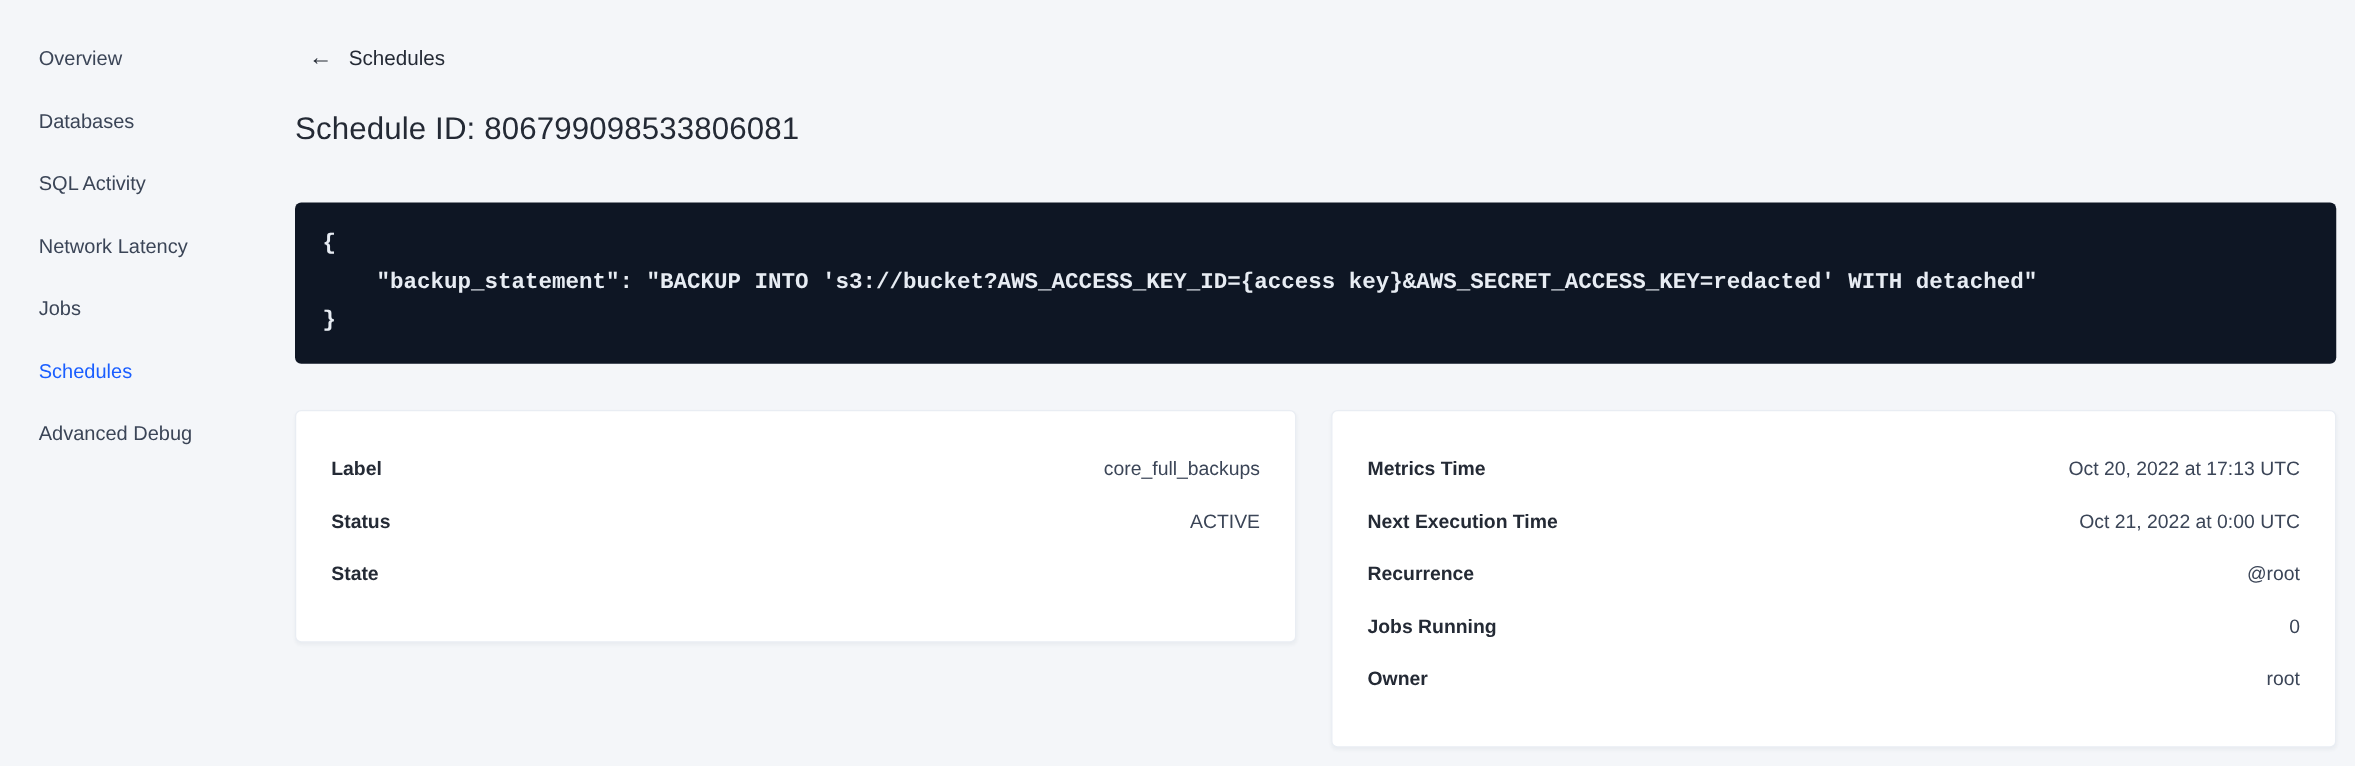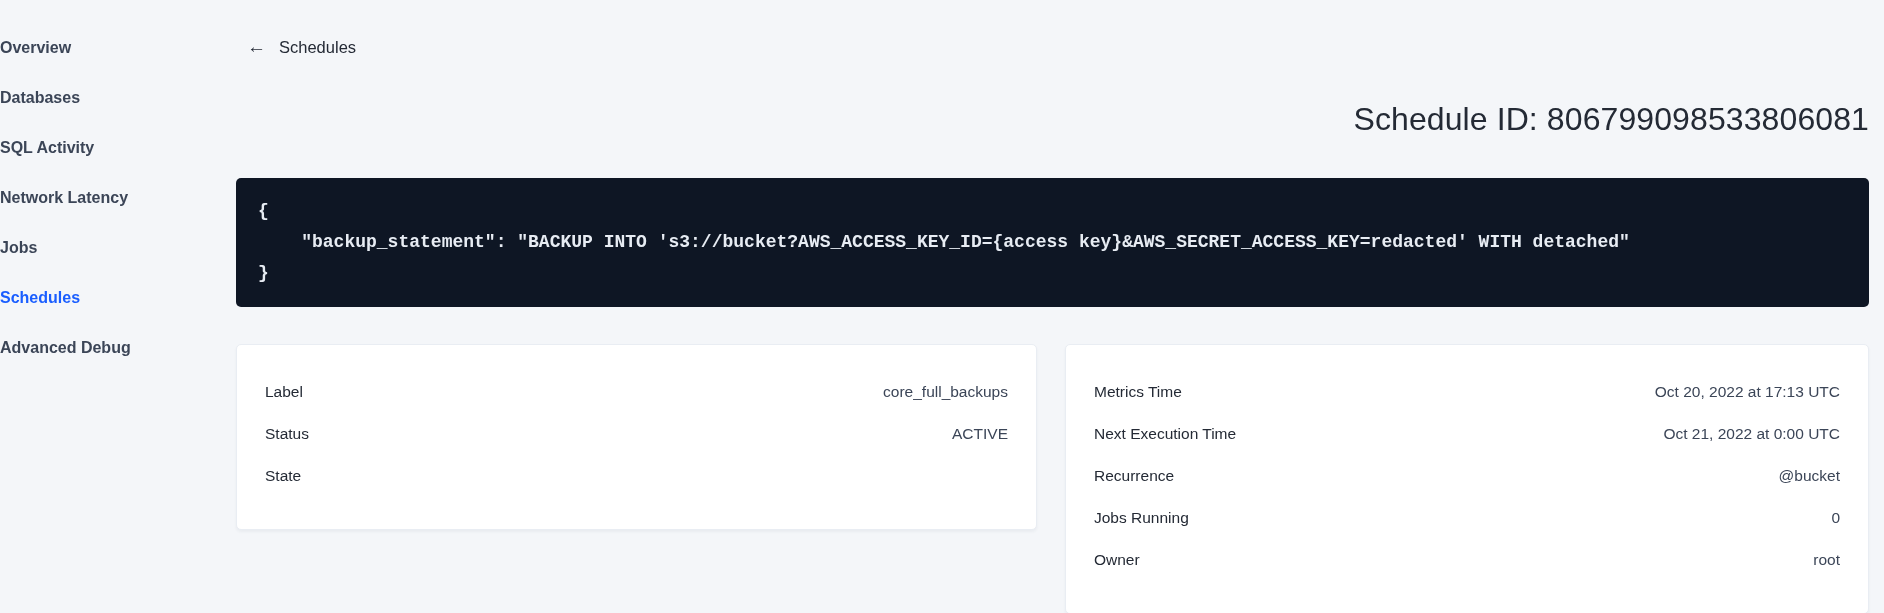--- a/index.html
+++ b/index.html
@@ -9,39 +9,39 @@
     overflow: hidden;
     background: #f4f6f9;
     color: #242a35;
     font-family: "Liberation Sans", sans-serif;
   }
 
   
   .sidebar { position: absolute; top: 23px; left: 0; width: 215px; }
   .sidebar-item {
     height: 50px; display: flex; align-items: center;
-    font-size: 16px; color: #3b4557; cursor: pointer; font-weight: bold;
+    padding-left: 31px; font-size: 16px; color: #3b4557; cursor: pointer;
   }
   .sidebar-item.active { color: #1a5eff; }
 
   
   .main { position: absolute; left: 236px; right: 15px; top: 0; }
 
   .breadcrumb {
     margin-top: 36px; padding-left: 11px;
     display: flex; align-items: center; gap: 13px;
     width: max-content; cursor: pointer;
     font-size: 16.5px; line-height: 22px; color: #242a35;
   }
   .breadcrumb .arrow { font-size: 19px; line-height: 22px; }
 
   .page-title {
-    margin-top: 46px;
-    font-size: 32px; font-weight: 500; line-height: 31px;
-    color: #242a35; letter-spacing: 0.1px; text-align: right;
+    margin-top: 30px;
+    font-size: 25px; font-weight: 500; line-height: 31px;
+    color: #242a35; letter-spacing: 0.1px;
   }
 
   .code-block {
     margin-top: 43px;
     background: #0e1624;
     border-radius: 5px;
     padding: 18px 22px;
   }
   .code-line {
     font-family: "Liberation Mono", "DejaVu Sans Mono", monospace;
@@ -58,21 +58,21 @@
     border-radius: 5px;
     box-shadow: 0 2px 3px rgba(46, 62, 84, 0.05);
     padding: 26px 28px 0 28px;
   }
   .card-details   { width: 801px; height: 186px; }
   .card-execution { flex: 1;      height: 270px; }
   .card-row {
     height: 42px;
     display: flex; align-items: center; justify-content: space-between;
   }
-  .card-label { font-size: 15.5px; font-weight: 400; color: #242a35; }
+  .card-label { font-size: 15.5px; font-weight: 700; color: #242a35; }
   .card-value { font-size: 15.5px; color: #3b4557; margin-left: 47px; }
 </style>
 </head>
 <body>
 
 <nav class="sidebar">
   <div class="sidebar-item">Overview</div>
   <div class="sidebar-item">Databases</div>
   <div class="sidebar-item">SQL Activity</div>
   <div class="sidebar-item">Network Latency</div>
@@ -117,21 +117,21 @@
       <div class="card-row">
         <span class="card-label">Metrics Time</span>
         <span class="card-value">Oct 20, 2022 at 17:13 UTC</span>
       </div>
       <div class="card-row">
         <span class="card-label">Next Execution Time</span>
         <span class="card-value">Oct 21, 2022 at 0:00 UTC</span>
       </div>
       <div class="card-row">
         <span class="card-label">Recurrence</span>
-        <span class="card-value">@bucket</span>
+        <span class="card-value">@root</span>
       </div>
       <div class="card-row">
         <span class="card-label">Jobs Running</span>
         <span class="card-value">0</span>
       </div>
       <div class="card-row">
         <span class="card-label">Owner</span>
         <span class="card-value">root</span>
       </div>
     </section>

